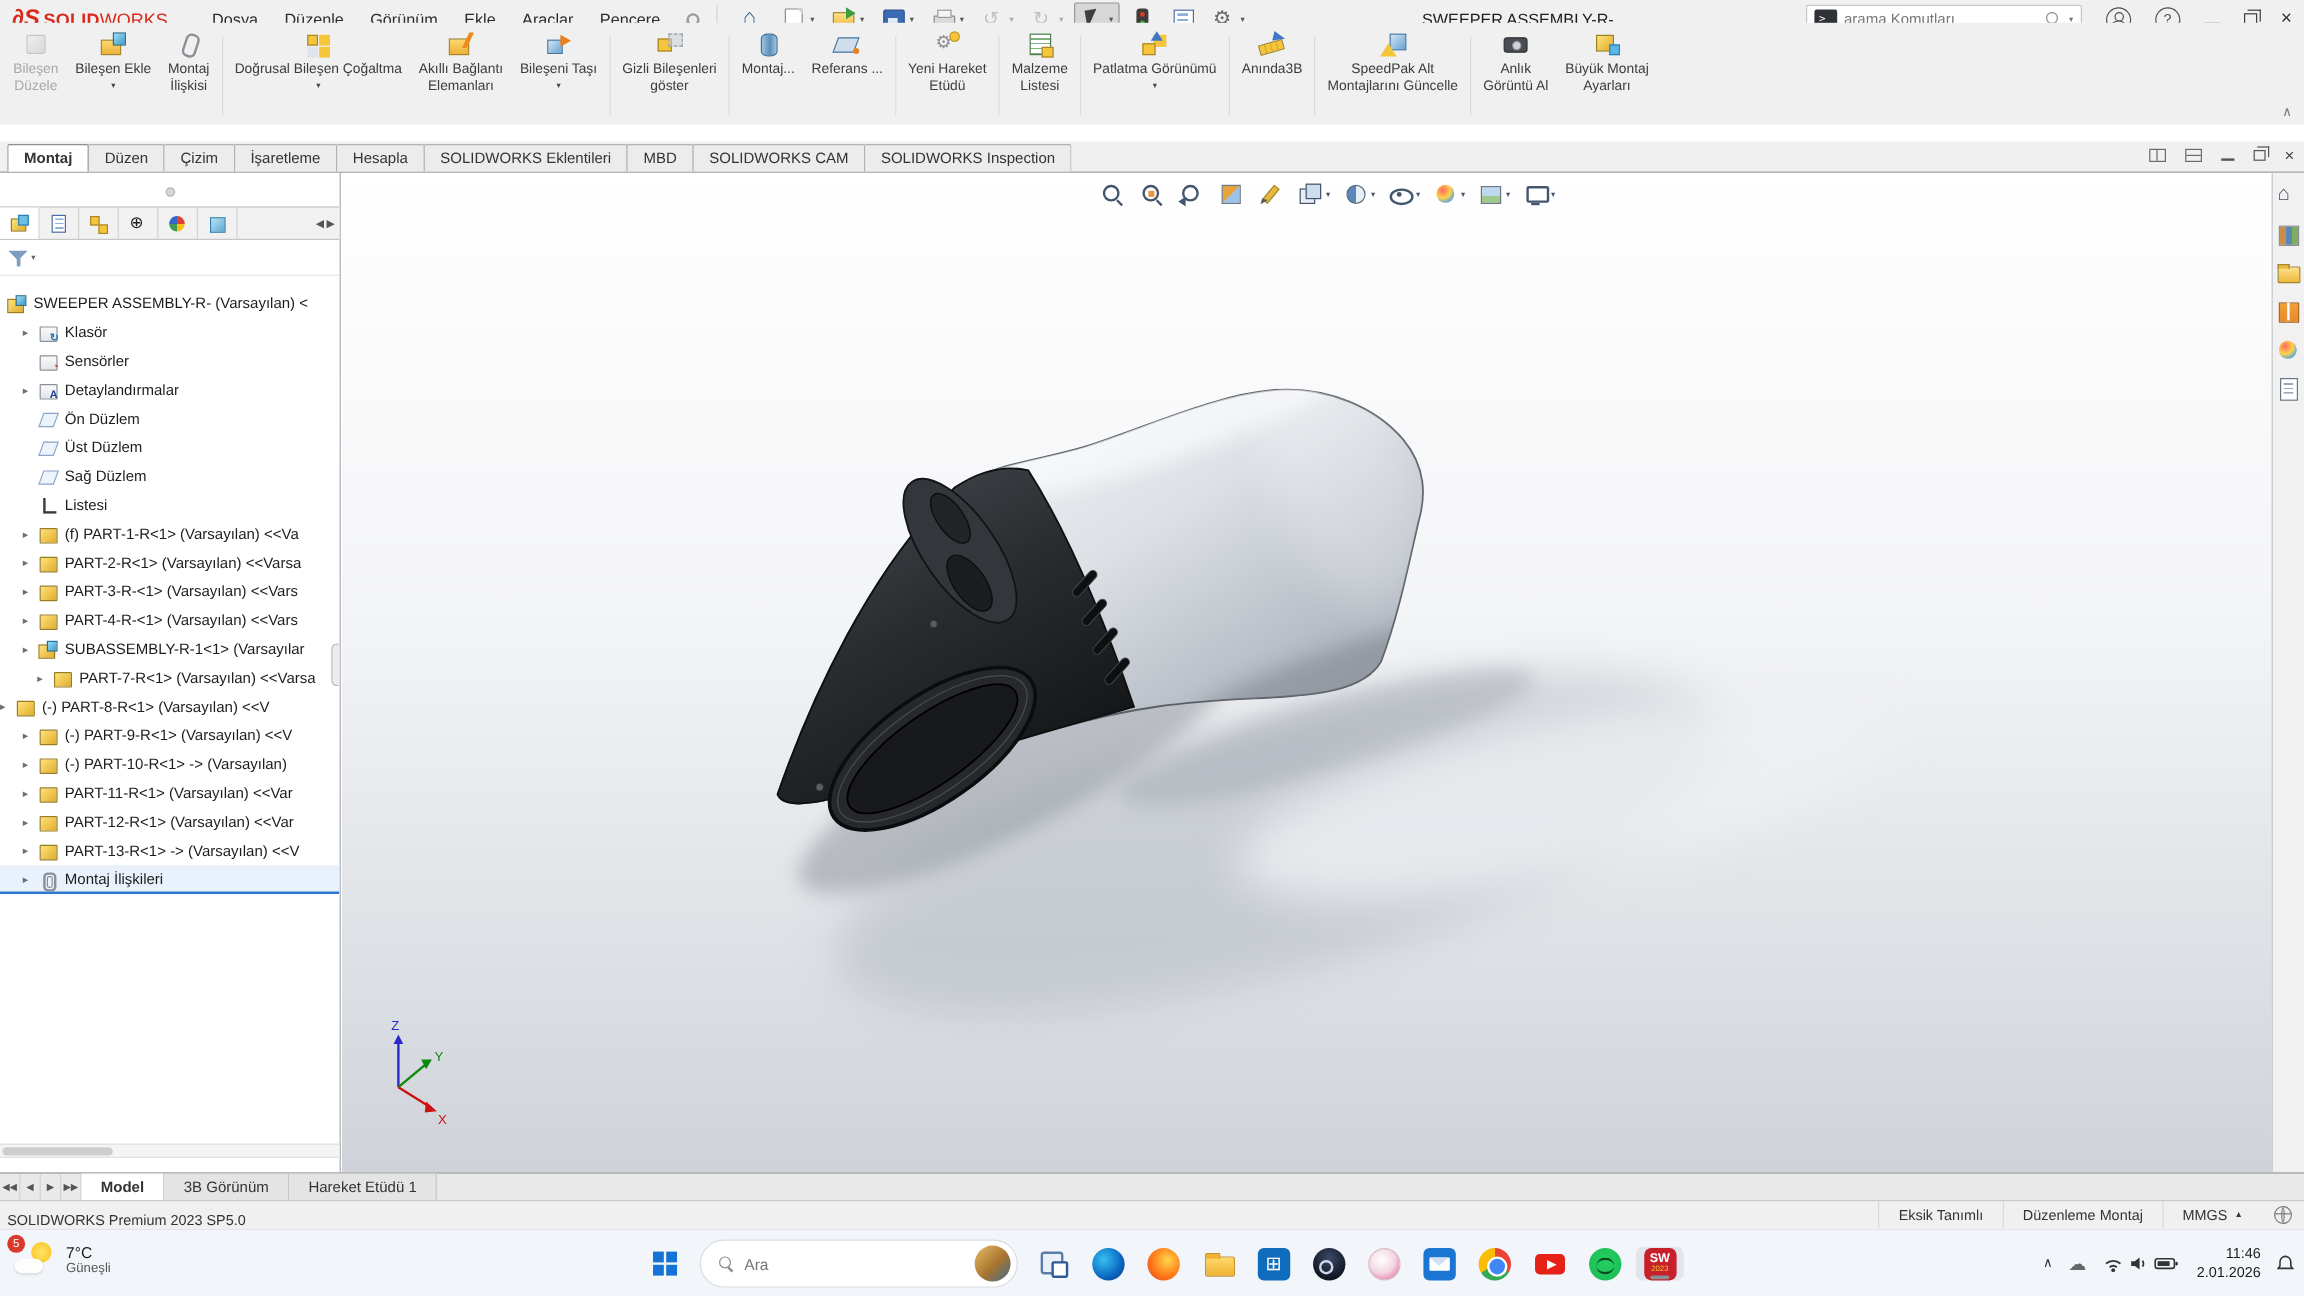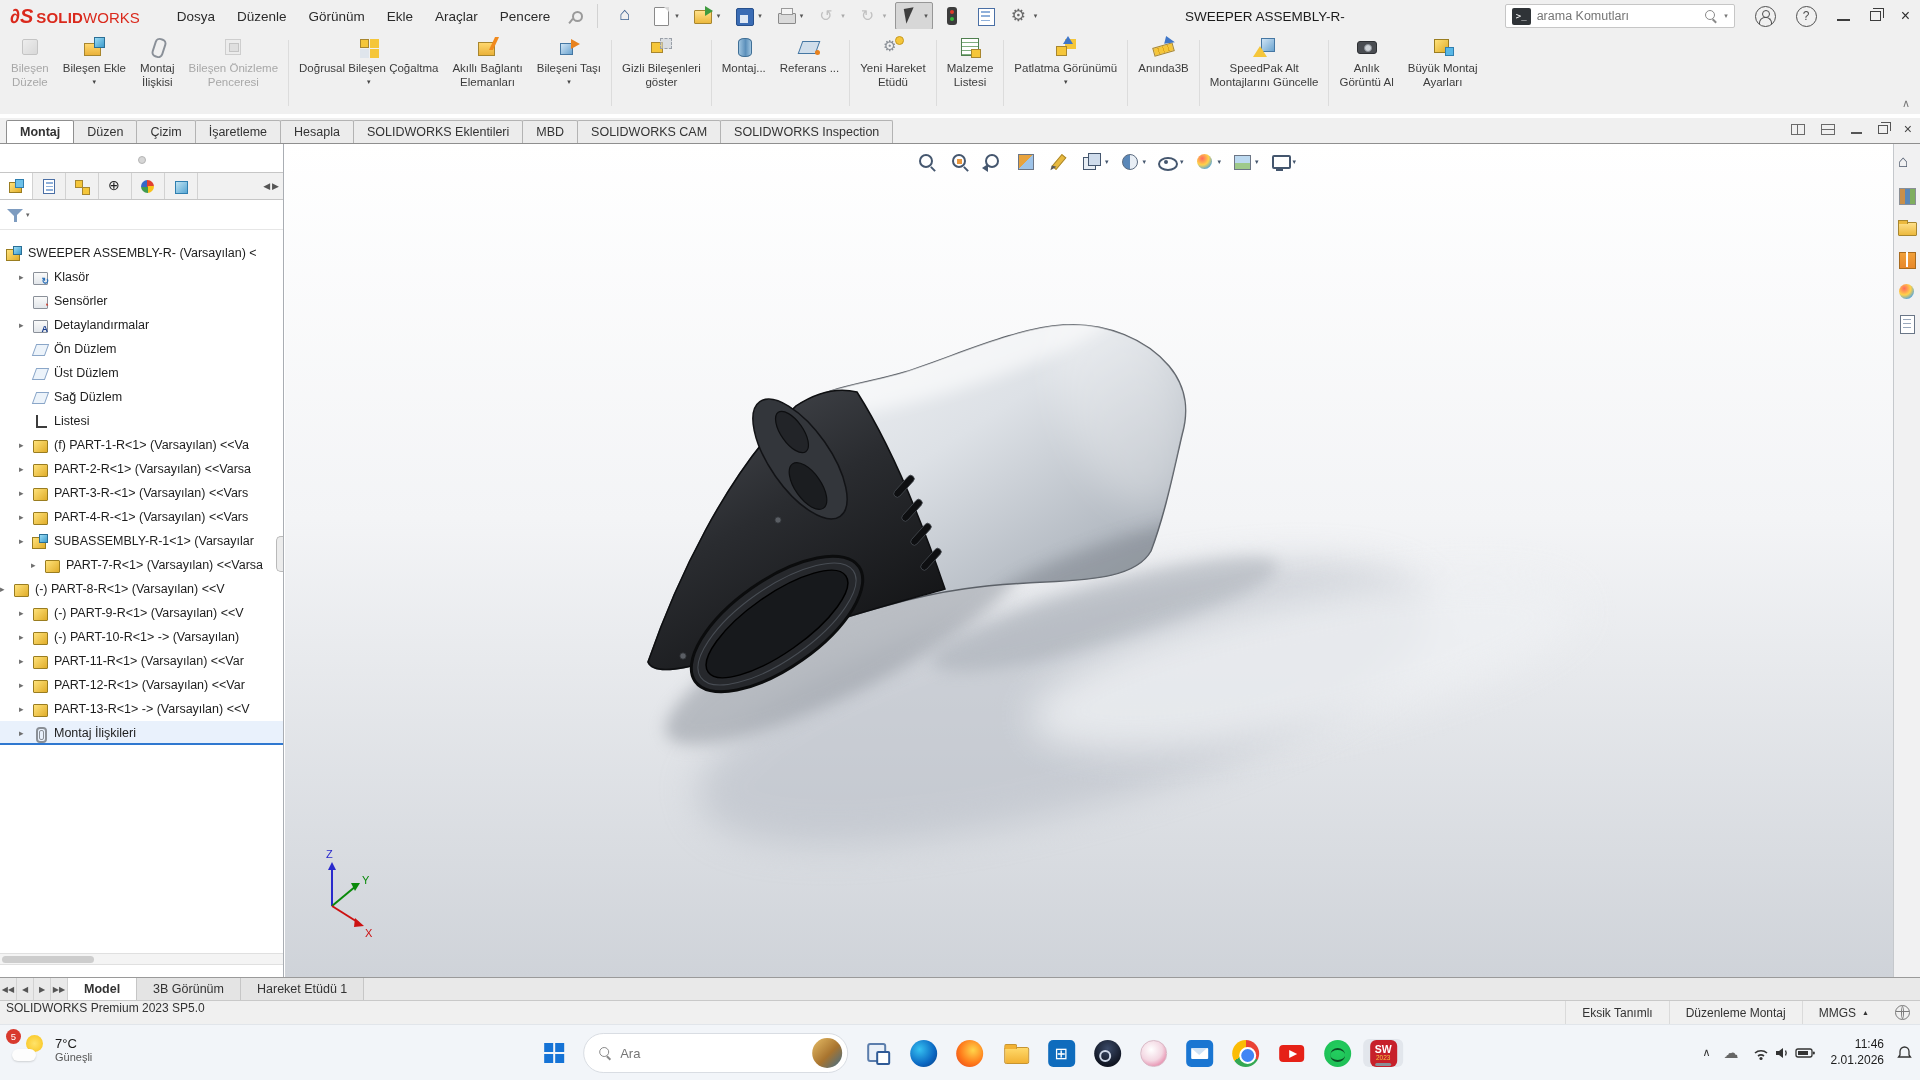--- a/index.html
+++ b/index.html
@@ -54,21 +54,21 @@
   .sddc{font-size:7px;color:#777}
   .circbtn{width:21px;height:21px;border:1.6px solid #4f4f4f;border-radius:50%;position:relative;display:flex;align-items:center;justify-content:center;font-size:12px;color:#4f4f4f}
   .acct::before{content:"";position:absolute;left:6px;top:3px;width:6px;height:6px;border:1.5px solid #4f4f4f;border-radius:50%}
   .acct::after{content:"";position:absolute;left:3.5px;bottom:1.5px;width:11px;height:6px;border:1.5px solid #4f4f4f;border-bottom:none;border-radius:6px 6px 0 0}
   .wmin{width:13px;height:2px;background:#3c3c3c;margin-top:8px}
   .wrest{width:11px;height:10px;border:1.5px solid #3c3c3c;position:relative;background:#f0f0f0}
   .wrest::before{content:"";position:absolute;left:2px;top:-4px;width:10px;height:9px;border:1.5px solid #3c3c3c;border-bottom:none;border-left:none}
   .wclose{font-size:16px;color:#2e2e2e;line-height:1}
 
   
-  .ribbon{position:absolute;top:29px;left:0;width:100%;height:85px;background:#f0f0f0;display:flex;align-items:stretch;padding:3px 4px 0;overflow:hidden}
+  .ribbon{position:absolute;top:19px;left:0;width:100%;height:85px;background:#f0f0f0;display:flex;align-items:stretch;padding:3px 4px 0;overflow:hidden}
   .rbtn{display:flex;flex-direction:column;align-items:center;padding:4px 7px 2px;font-size:11.5px;color:#3c3c3c;line-height:1.2;text-align:center;white-space:nowrap}
   .rbtn.disabled{color:#a8a8a8}
   .rbtn.disabled .ric{filter:grayscale(1);opacity:.5}
   .rbtn.rsep{width:1px;min-width:1px;padding:0;margin:8px 3px;background:#dcdcdc}
   .rl{height:14px}
   .rl:empty{height:0}
   .rdd{display:none;font-size:7px;color:#444;margin-top:2px}
   .rbtn.dd .rdd{display:block}
   .ric{width:24px;height:22px;margin:0 0 4px;position:relative;flex:none}
   .ric::before,.ric::after{content:"";position:absolute}
@@ -201,21 +201,21 @@
   .tp.view-palette::after{left:8.5px;top:2px;width:2px;height:15px;background:#fff;box-shadow:-4px 4px 0 -1px #fff,3px 4px 0 -1px #fff}
   .tp.appearances::before{left:2px;top:2px;width:15px;height:15px;border-radius:50%;background:radial-gradient(circle at 35% 30%,#ff6a5e,#ffd24a 45%,#4aa3e8 80%)}
   .tp.custom-properties::before{left:3px;top:1px;width:13px;height:17px;background:#fff;border:1px solid #6a7687}
   .tp.custom-properties::after{left:6px;top:5px;width:8px;height:9px;background:repeating-linear-gradient(#9aa8bc 0 1.5px,transparent 1.5px 4px)}
 
   
   .doctabs{position:absolute;top:977px;left:0;width:100%;height:23px;background:#e9e9e9;border-top:1px solid #9a9a9a;display:flex;align-items:stretch}
   .dnav{width:17px;display:flex;align-items:center;justify-content:center;font-size:8px;color:#555;border-right:1px solid #d2d2d2}
   .dtab{padding:0 16px;display:flex;align-items:center;font-size:12.5px;color:#333;border-right:1px solid #c6c6c6;background:#e4e4e4;white-space:nowrap}
   .dtab.active{background:#fff;font-weight:bold}
-  .statusbar{position:absolute;top:1000px;left:0;width:100%;height:24px;background:#f0f0f0;border-top:1px solid #c9c9c9;display:flex;align-items:flex-start;font-size:12px;color:#333}
+  .statusbar{position:absolute;top:1000px;left:0;width:100%;height:24px;background:#f0f0f0;border-top:1px solid #c9c9c9;display:flex;align-items:flex-end;font-size:12px;color:#333}
   .sbleft{margin-left:6px}
   .sbright{margin-left:auto;display:flex;align-items:center;height:100%}
   .sbi{padding:0 16px;border-left:1px solid #dadada;display:flex;align-items:center;gap:6px;height:100%}
   .sdd{font-size:7px;color:#333;display:none}
   .sbi.dd .sdd{display:inline}
   .sbglobe{width:15px;height:15px;border:1.5px solid #7a7a7a;border-radius:50%;position:relative;margin:0 10px}
   .sbglobe::before{content:"";position:absolute;left:4.5px;top:0;width:3px;height:100%;border:1px solid #7a7a7a;border-radius:50%;box-sizing:border-box}
   .sbglobe::after{content:"";position:absolute;left:0;top:5px;width:100%;height:2px;border-top:1px solid #7a7a7a}
   .taskbar{position:absolute;top:1024px;left:0;width:100%;height:56px;background:#f2f5f9;border-top:1px solid #e1e5ea}
   .weather{position:absolute;left:10px;top:8px;display:flex;gap:9px;align-items:center}
@@ -376,26 +376,20 @@
         <span class="rdd">▾</span>
       </div>
 
       <div class="rbtn">
         <span class="ric mate"></span>
         <span class="rl">Montaj</span>
         <span class="rl">İlişkisi</span>
 
       </div>
 
-      <div class="rbtn disabled">
-        <span class="ric component-preview"></span>
-        <span class="rl">Bileşen Önizleme</span>
-        <span class="rl">Penceresi</span>
-
-      </div>
 
       <div class="rbtn rsep">
         
         
         
         
       </div>
 
       <div class="rbtn dd">
         <span class="ric linear-pattern"></span>

